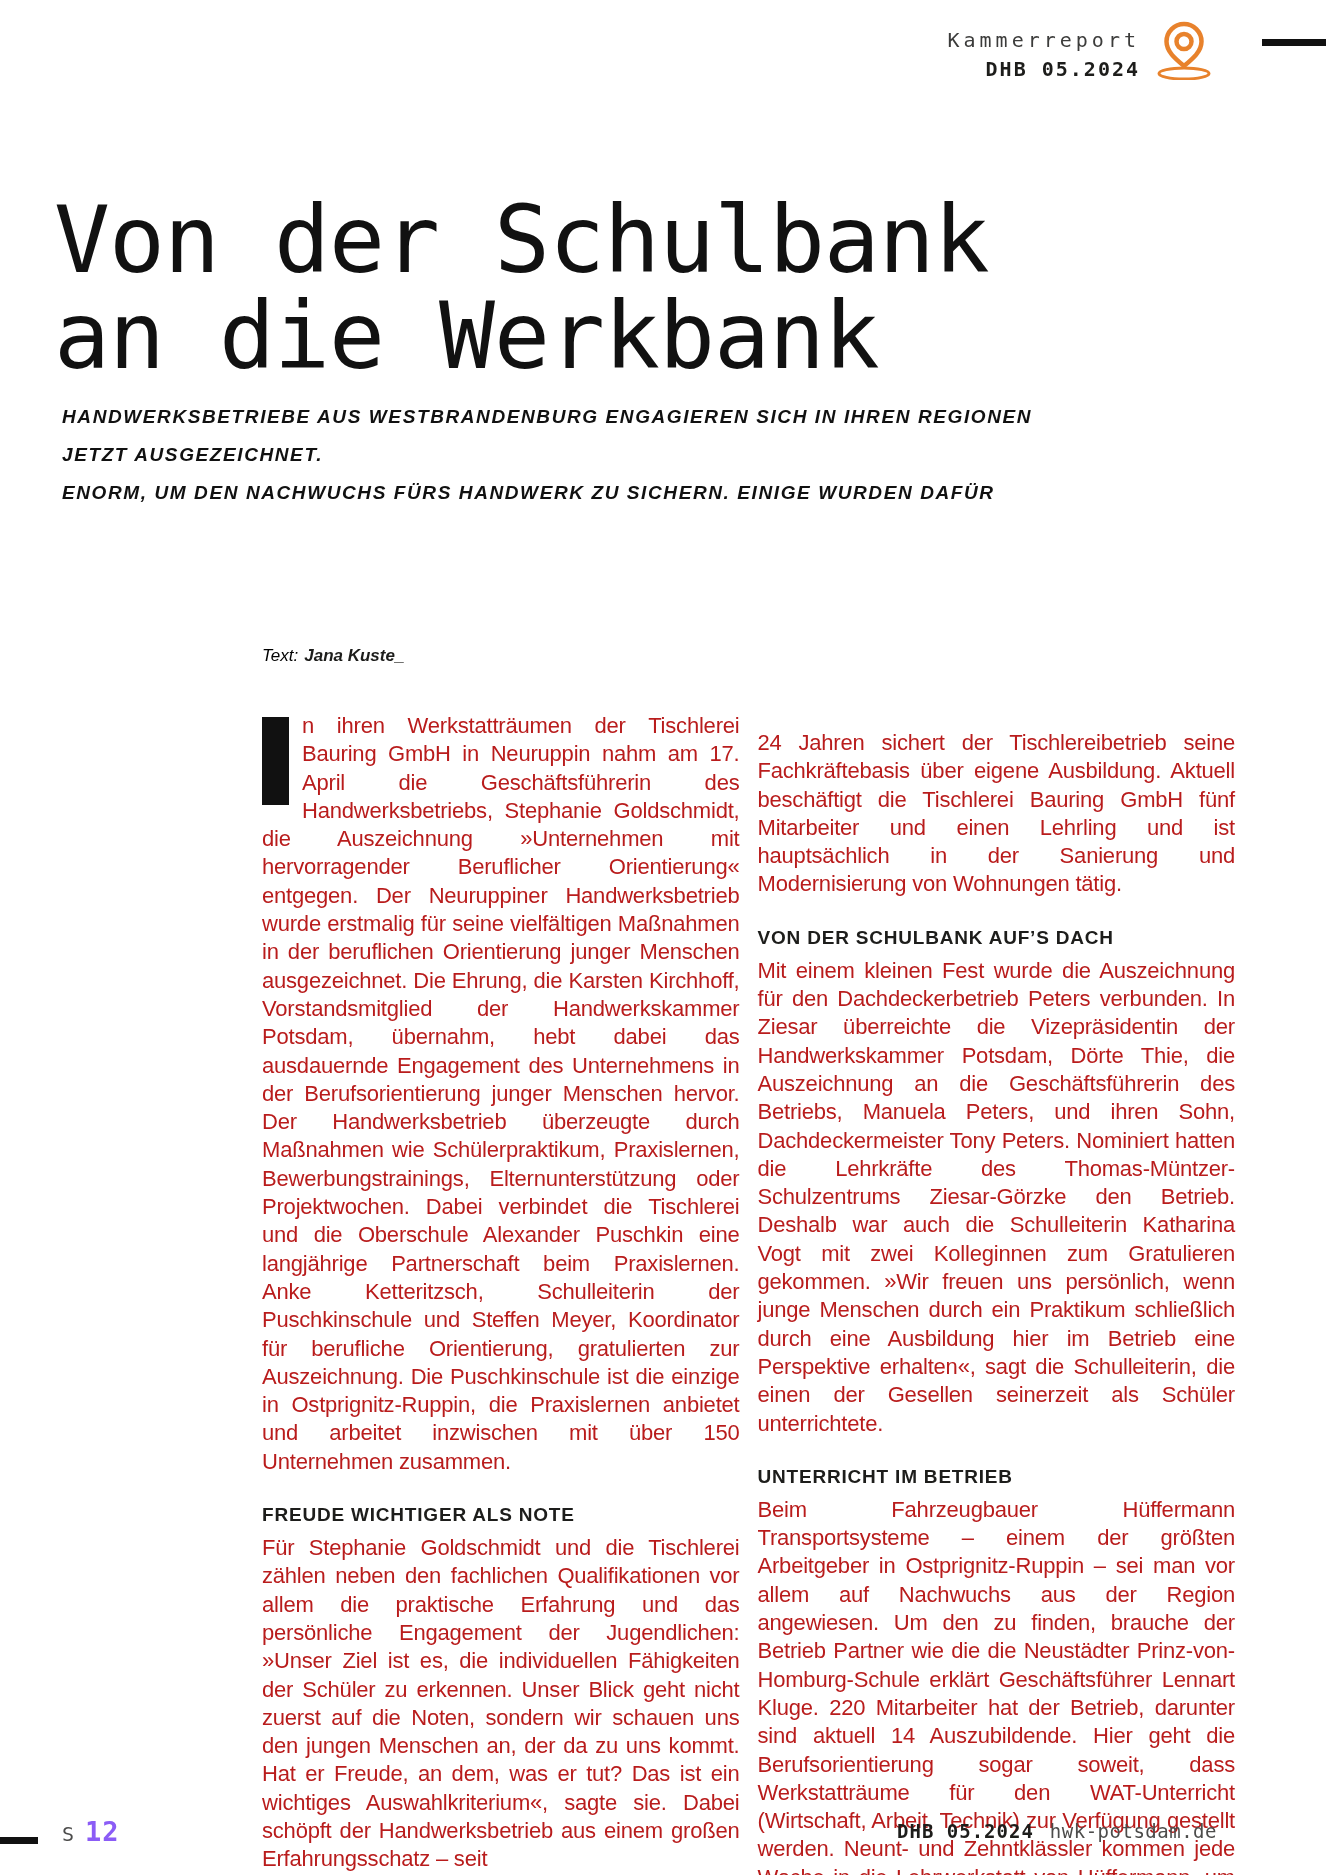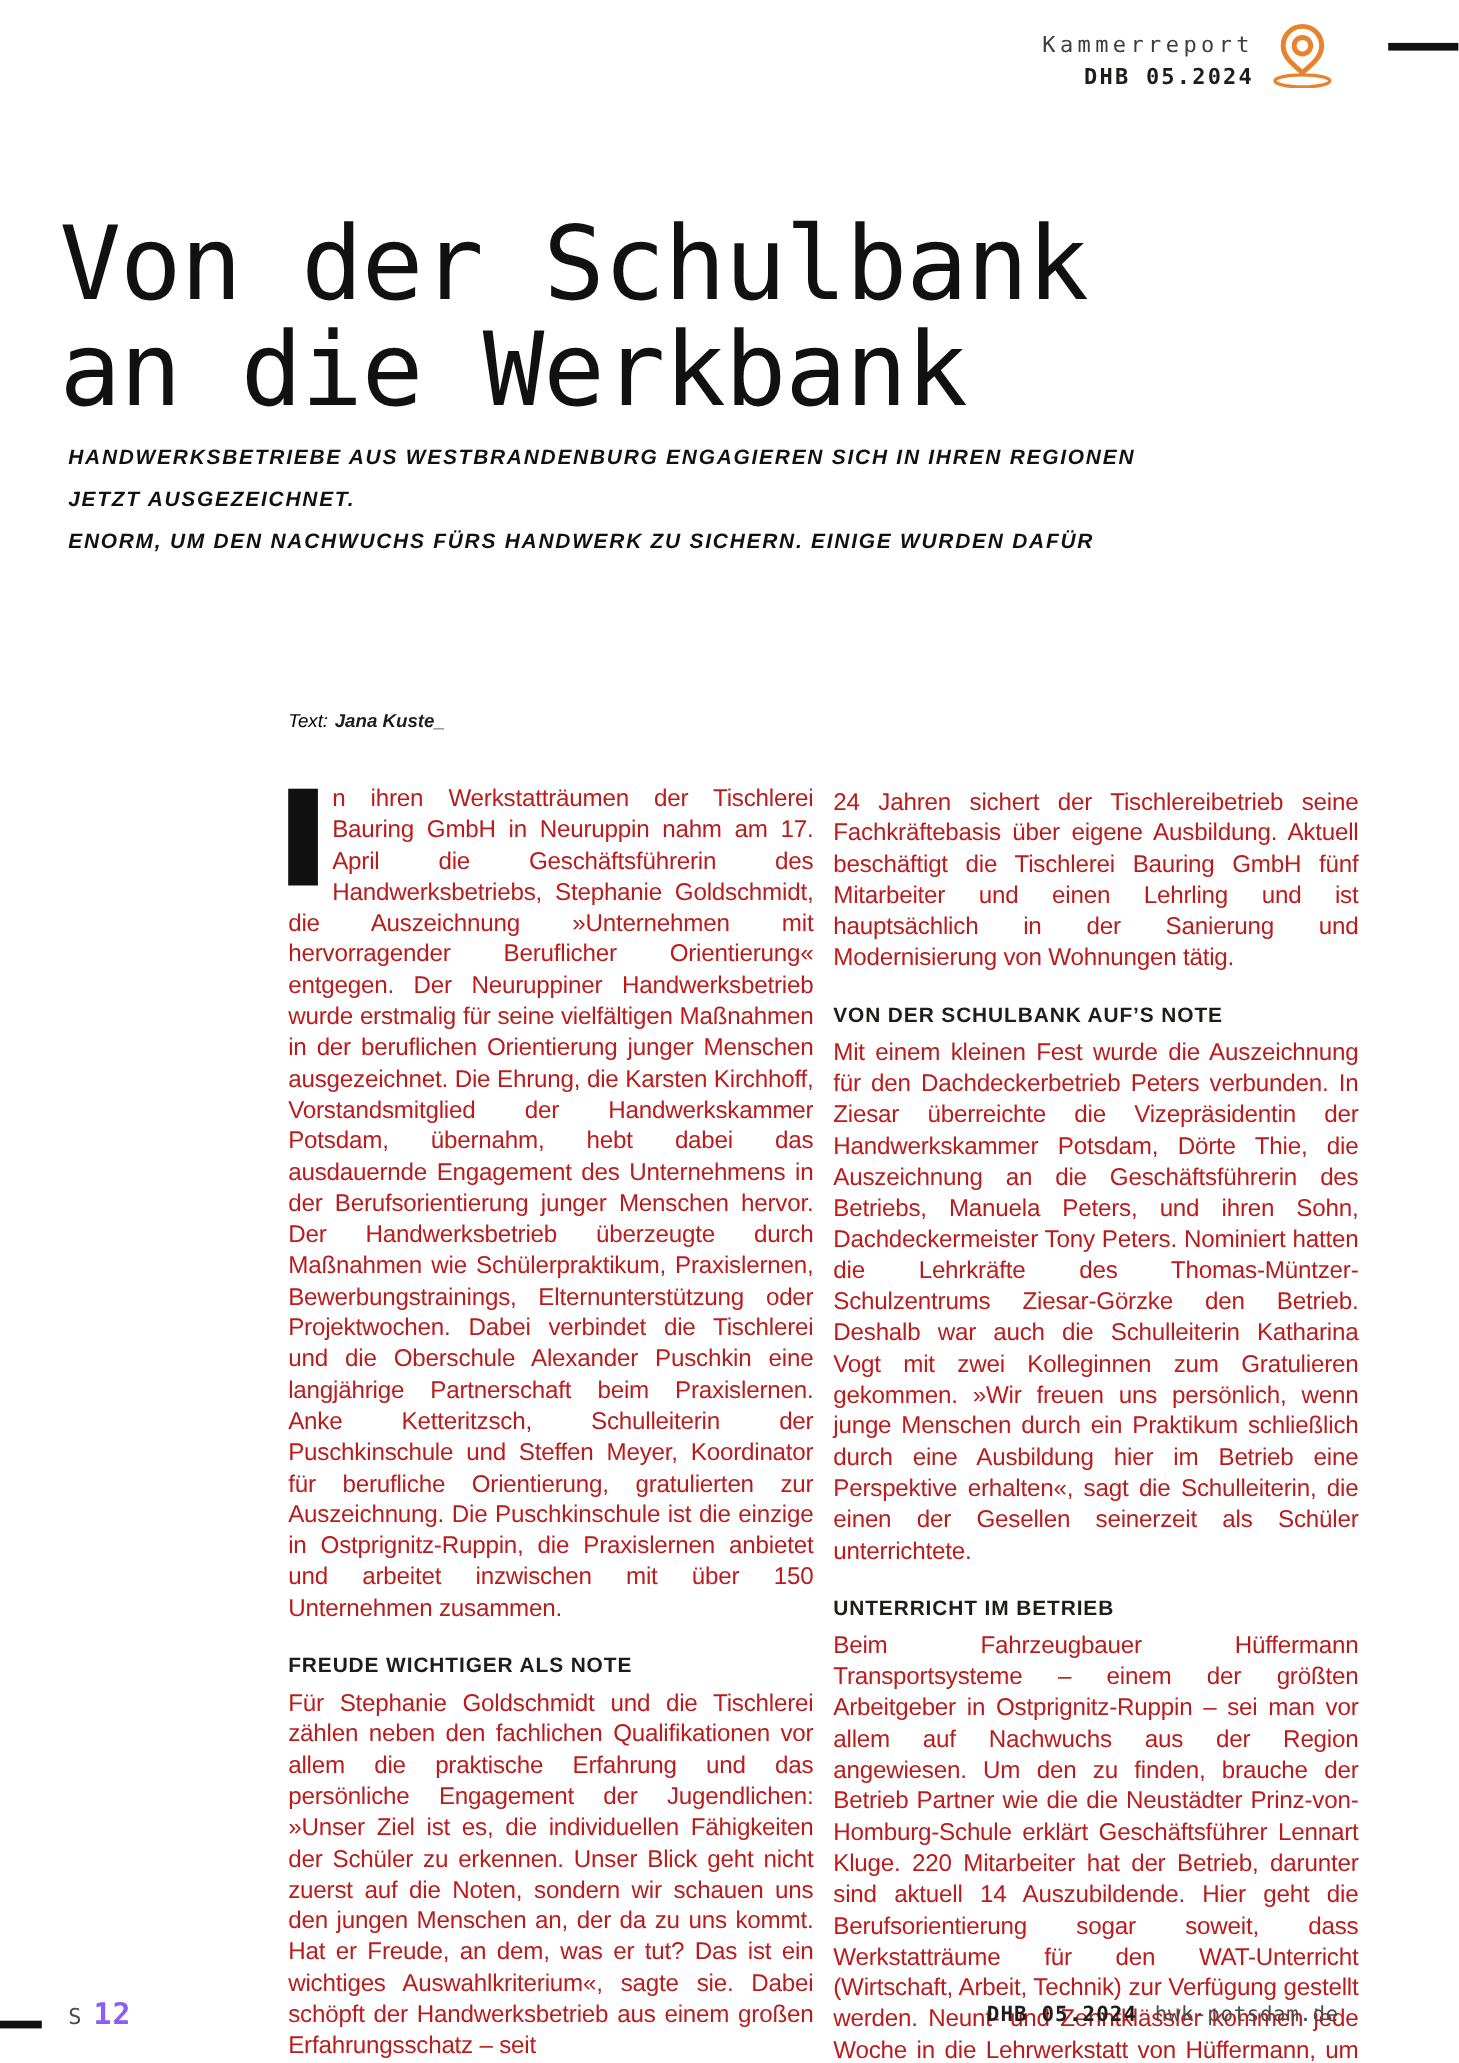--- a/index.html
+++ b/index.html
@@ -96,22 +96,22 @@
   <span class="byline-label">Text:</span><span class="byline-author">Jana Kuste_</span>
 </div>
 
 <div class="article">
   <div class="col">
     <p><span class="drop-cap" title="I"></span><span>n ihren Werkstatträumen der Tischlerei Bauring GmbH in Neuruppin nahm am 17. April die Geschäftsführerin des Handwerksbetriebs, Stephanie Goldschmidt, die Auszeichnung »Unternehmen mit hervorragender Beruflicher Orientierung« entgegen. Der Neuruppiner Handwerksbetrieb wurde erstmalig für seine vielfältigen Maßnahmen in der beruflichen Orientierung junger Menschen ausgezeichnet. Die Ehrung, die Karsten Kirchhoff, Vorstandsmitglied der Handwerkskammer Potsdam, übernahm, hebt dabei das ausdauernde Engagement des Unternehmens in der Berufsorientierung junger Menschen hervor. Der Handwerksbetrieb überzeugte durch Maßnahmen wie Schülerpraktikum, Praxislernen, Bewerbungstrainings, Elternunterstützung oder Projektwochen. Dabei verbindet die Tischlerei und die Oberschule Alexander Puschkin eine langjährige Partnerschaft beim Praxislernen. Anke Ketteritzsch, Schulleiterin der Puschkinschule und Steffen Meyer, Koordinator für berufliche Orientierung, gratulierten zur Auszeichnung. Die Puschkinschule ist die einzige in Ostprignitz-Ruppin, die Praxislernen anbietet und arbeitet inzwischen mit über 150 Unternehmen zusammen.</span></p>
     <h3>FREUDE WICHTIGER ALS NOTE</h3>
     <p>Für Stephanie Goldschmidt und die Tischlerei zählen neben den fachlichen Qualifikationen vor allem die praktische Erfahrung und das persönliche Engagement der Jugendlichen: »Unser Ziel ist es, die individuellen Fähigkeiten der Schüler zu erkennen. Unser Blick geht nicht zuerst auf die Noten, sondern wir schauen uns den jungen Menschen an, der da zu uns kommt. Hat er Freude, an dem, was er tut? Das ist ein wichtiges Auswahlkriterium«, sagte sie. Dabei schöpft der Handwerksbetrieb aus einem großen Erfahrungsschatz – seit</p>
   </div>
   <div class="col">
-    <p style="margin-top:3px;">24 Jahren sichert der Tischlereibetrieb seine Fachkräftebasis über eigene Ausbildung. Aktuell beschäftigt die Tischlerei Bauring GmbH fünf Mitarbeiter und einen Lehrling und ist hauptsächlich in der Sanierung und Modernisierung von Wohnungen tätig.</p>
-    <h3>VON DER SCHULBANK AUF’S NOTE</h3>
+    <p style="margin-top:17px;">24 Jahren sichert der Tischlereibetrieb seine Fachkräftebasis über eigene Ausbildung. Aktuell beschäftigt die Tischlerei Bauring GmbH fünf Mitarbeiter und einen Lehrling und ist hauptsächlich in der Sanierung und Modernisierung von Wohnungen tätig.</p>
+    <h3>VON DER SCHULBANK AUF’S DACH</h3>
     <p>Mit einem kleinen Fest wurde die Auszeichnung für den Dachdeckerbetrieb Peters verbunden. In Ziesar überreichte die Vizepräsidentin der Handwerkskammer Potsdam, Dörte Thie, die Auszeichnung an die Geschäftsführerin des Betriebs, Manuela Peters, und ihren Sohn, Dachdeckermeister Tony Peters. Nominiert hatten die Lehrkräfte des Thomas-Müntzer-Schulzentrums Ziesar-Görzke den Betrieb. Deshalb war auch die Schulleiterin Katharina Vogt mit zwei Kolleginnen zum Gratulieren gekommen. »Wir freuen uns persönlich, wenn junge Menschen durch ein Praktikum schließlich durch eine Ausbildung hier im Betrieb eine Perspektive erhalten«, sagt die Schulleiterin, die einen der Gesellen seinerzeit als Schüler unterrichtete.</p>
     <h3>UNTERRICHT IM BETRIEB</h3>
     <p>Beim Fahrzeugbauer Hüffermann Transportsysteme – einem der größten Arbeitgeber in Ostprignitz-Ruppin – sei man vor allem auf Nachwuchs aus der Region angewiesen. Um den zu finden, brauche der Betrieb Partner wie die die Neustädter Prinz-von-Homburg-Schule erklärt Geschäftsführer Lennart Kluge. 220 Mitarbeiter hat der Betrieb, darunter sind aktuell 14 Auszubildende. Hier geht die Berufsorientierung sogar soweit, dass Werkstatträume für den WAT-Unterricht (Wirtschaft, Arbeit, Technik) zur Verfügung gestellt werden. Neunt- und Zehntklässler kommen jede Woche in die Lehrwerkstatt von Hüffermann, um erste eigene</p>
   </div>
 </div>
 
 <div class="footer-dash"></div>
 <div class="footer-left">
   <span class="page-label">S</span>
   <span class="page-number">12</span>

